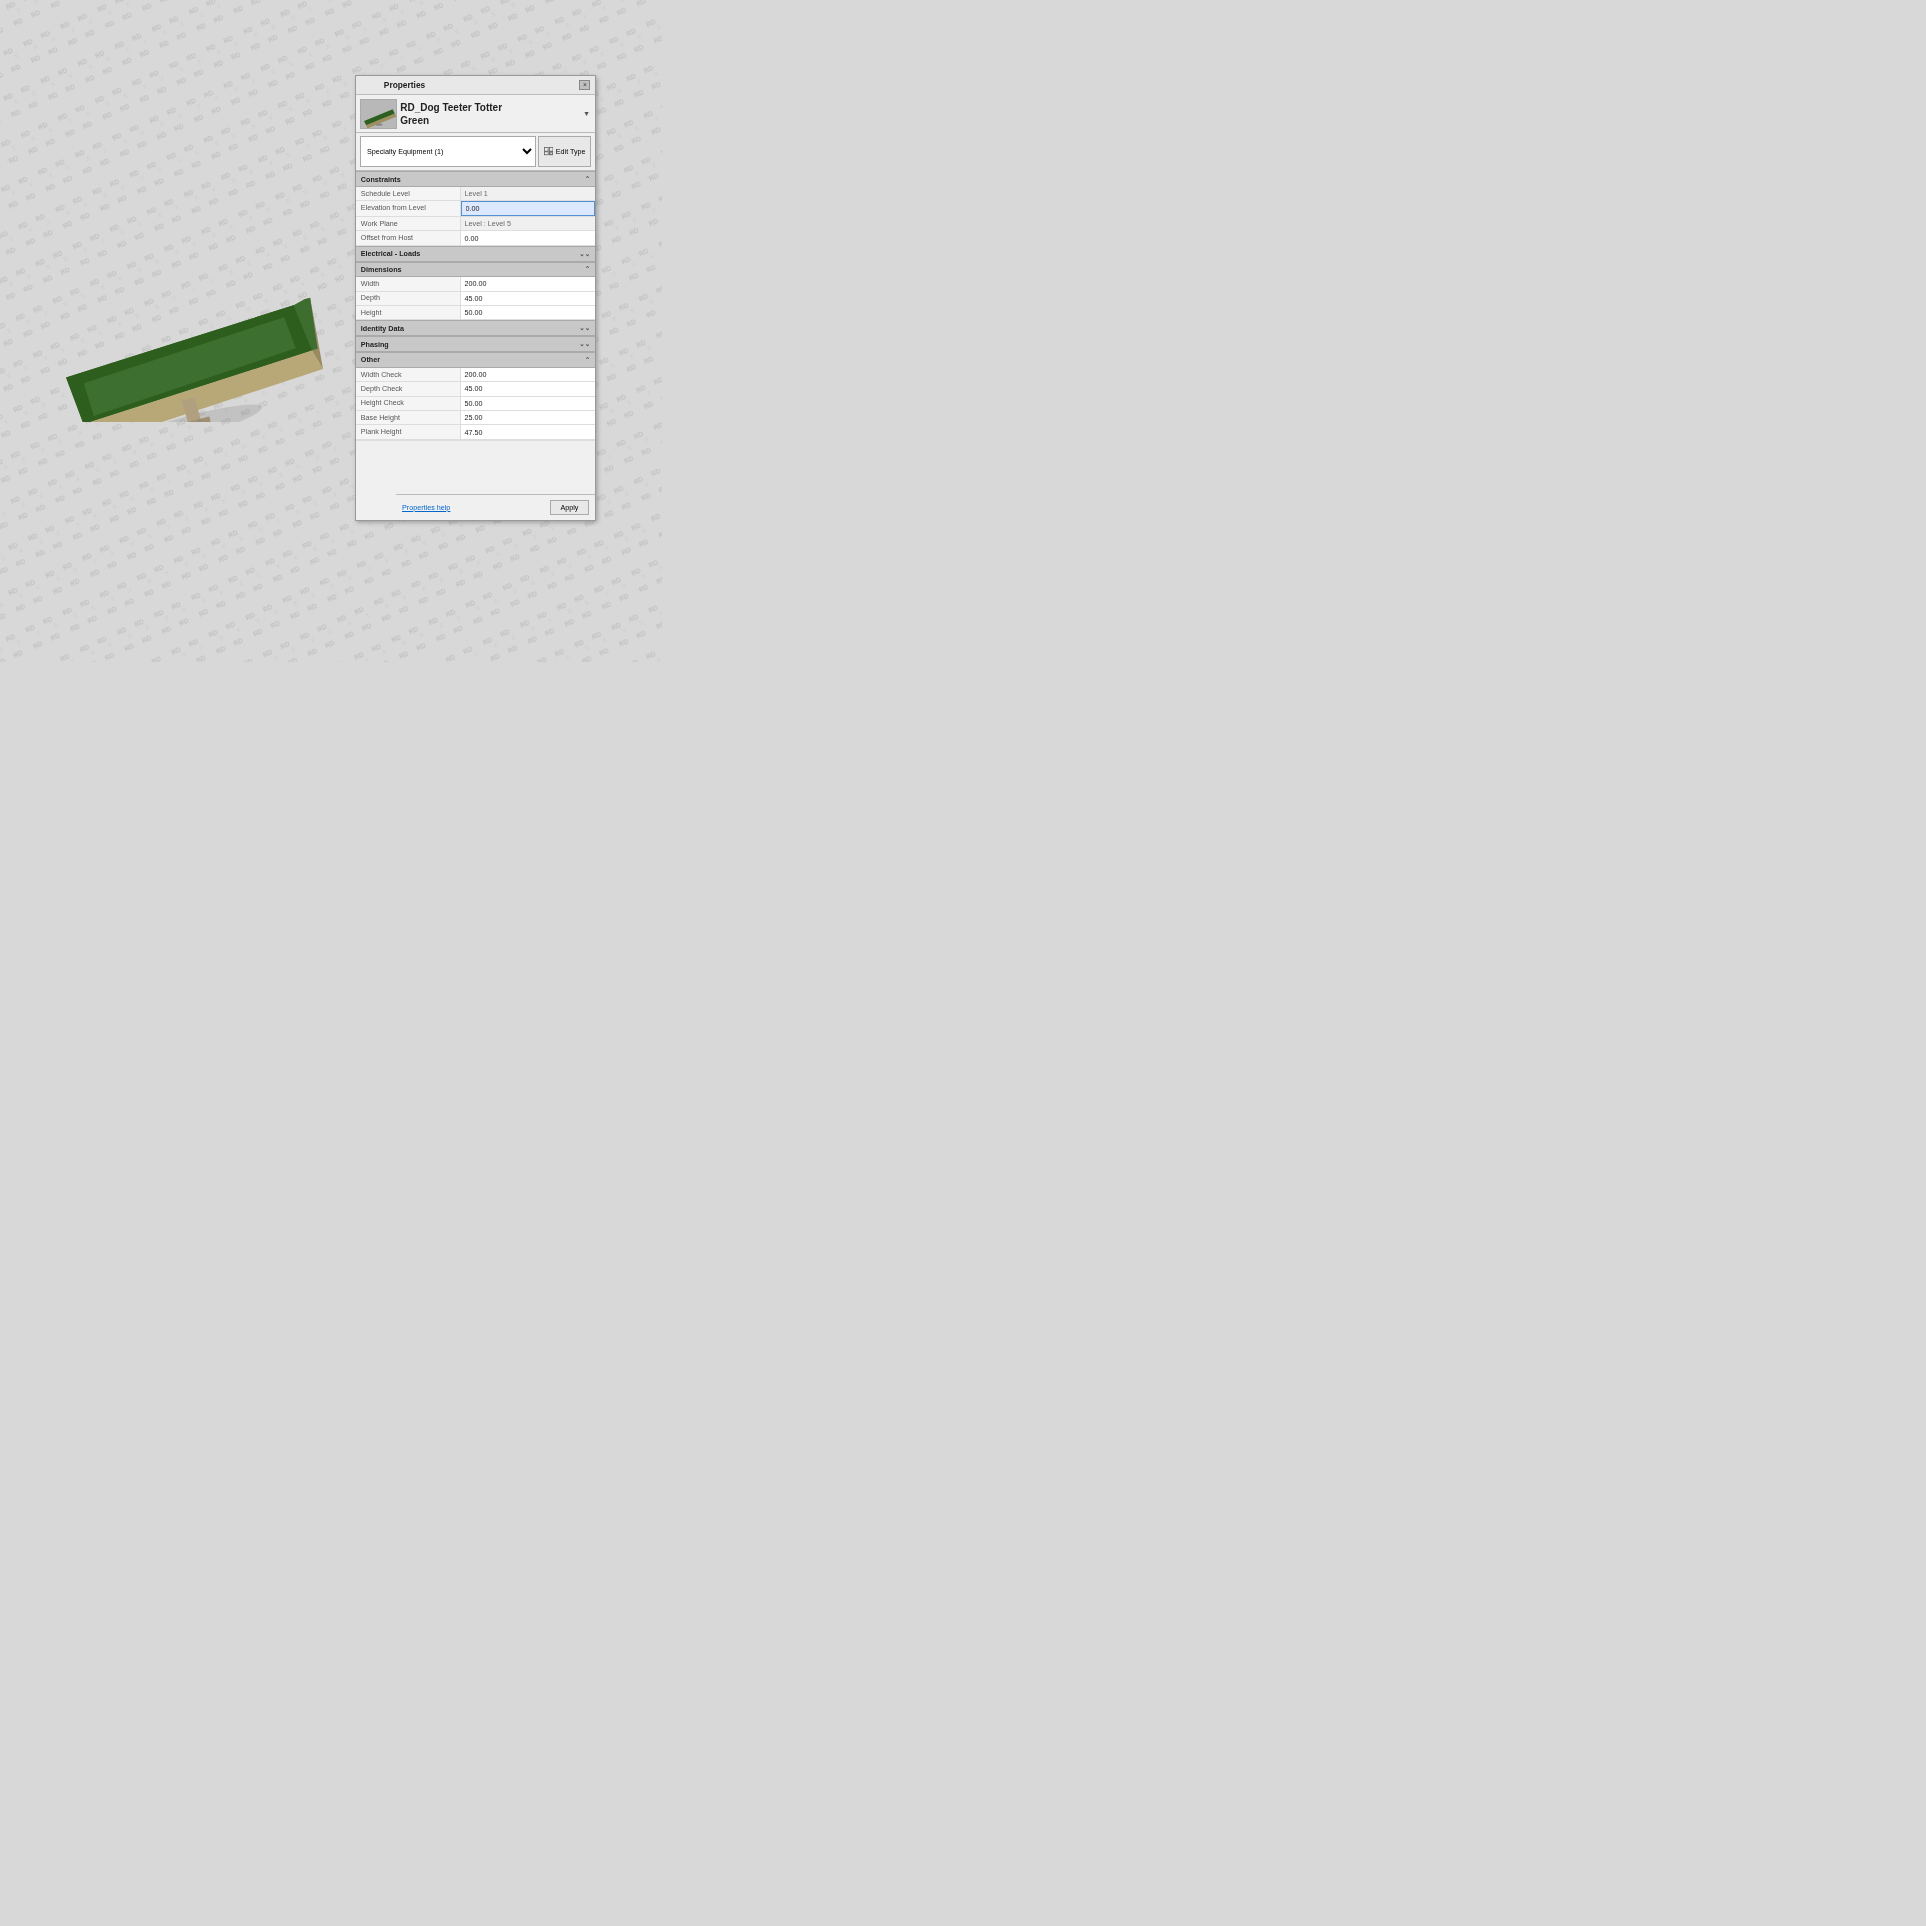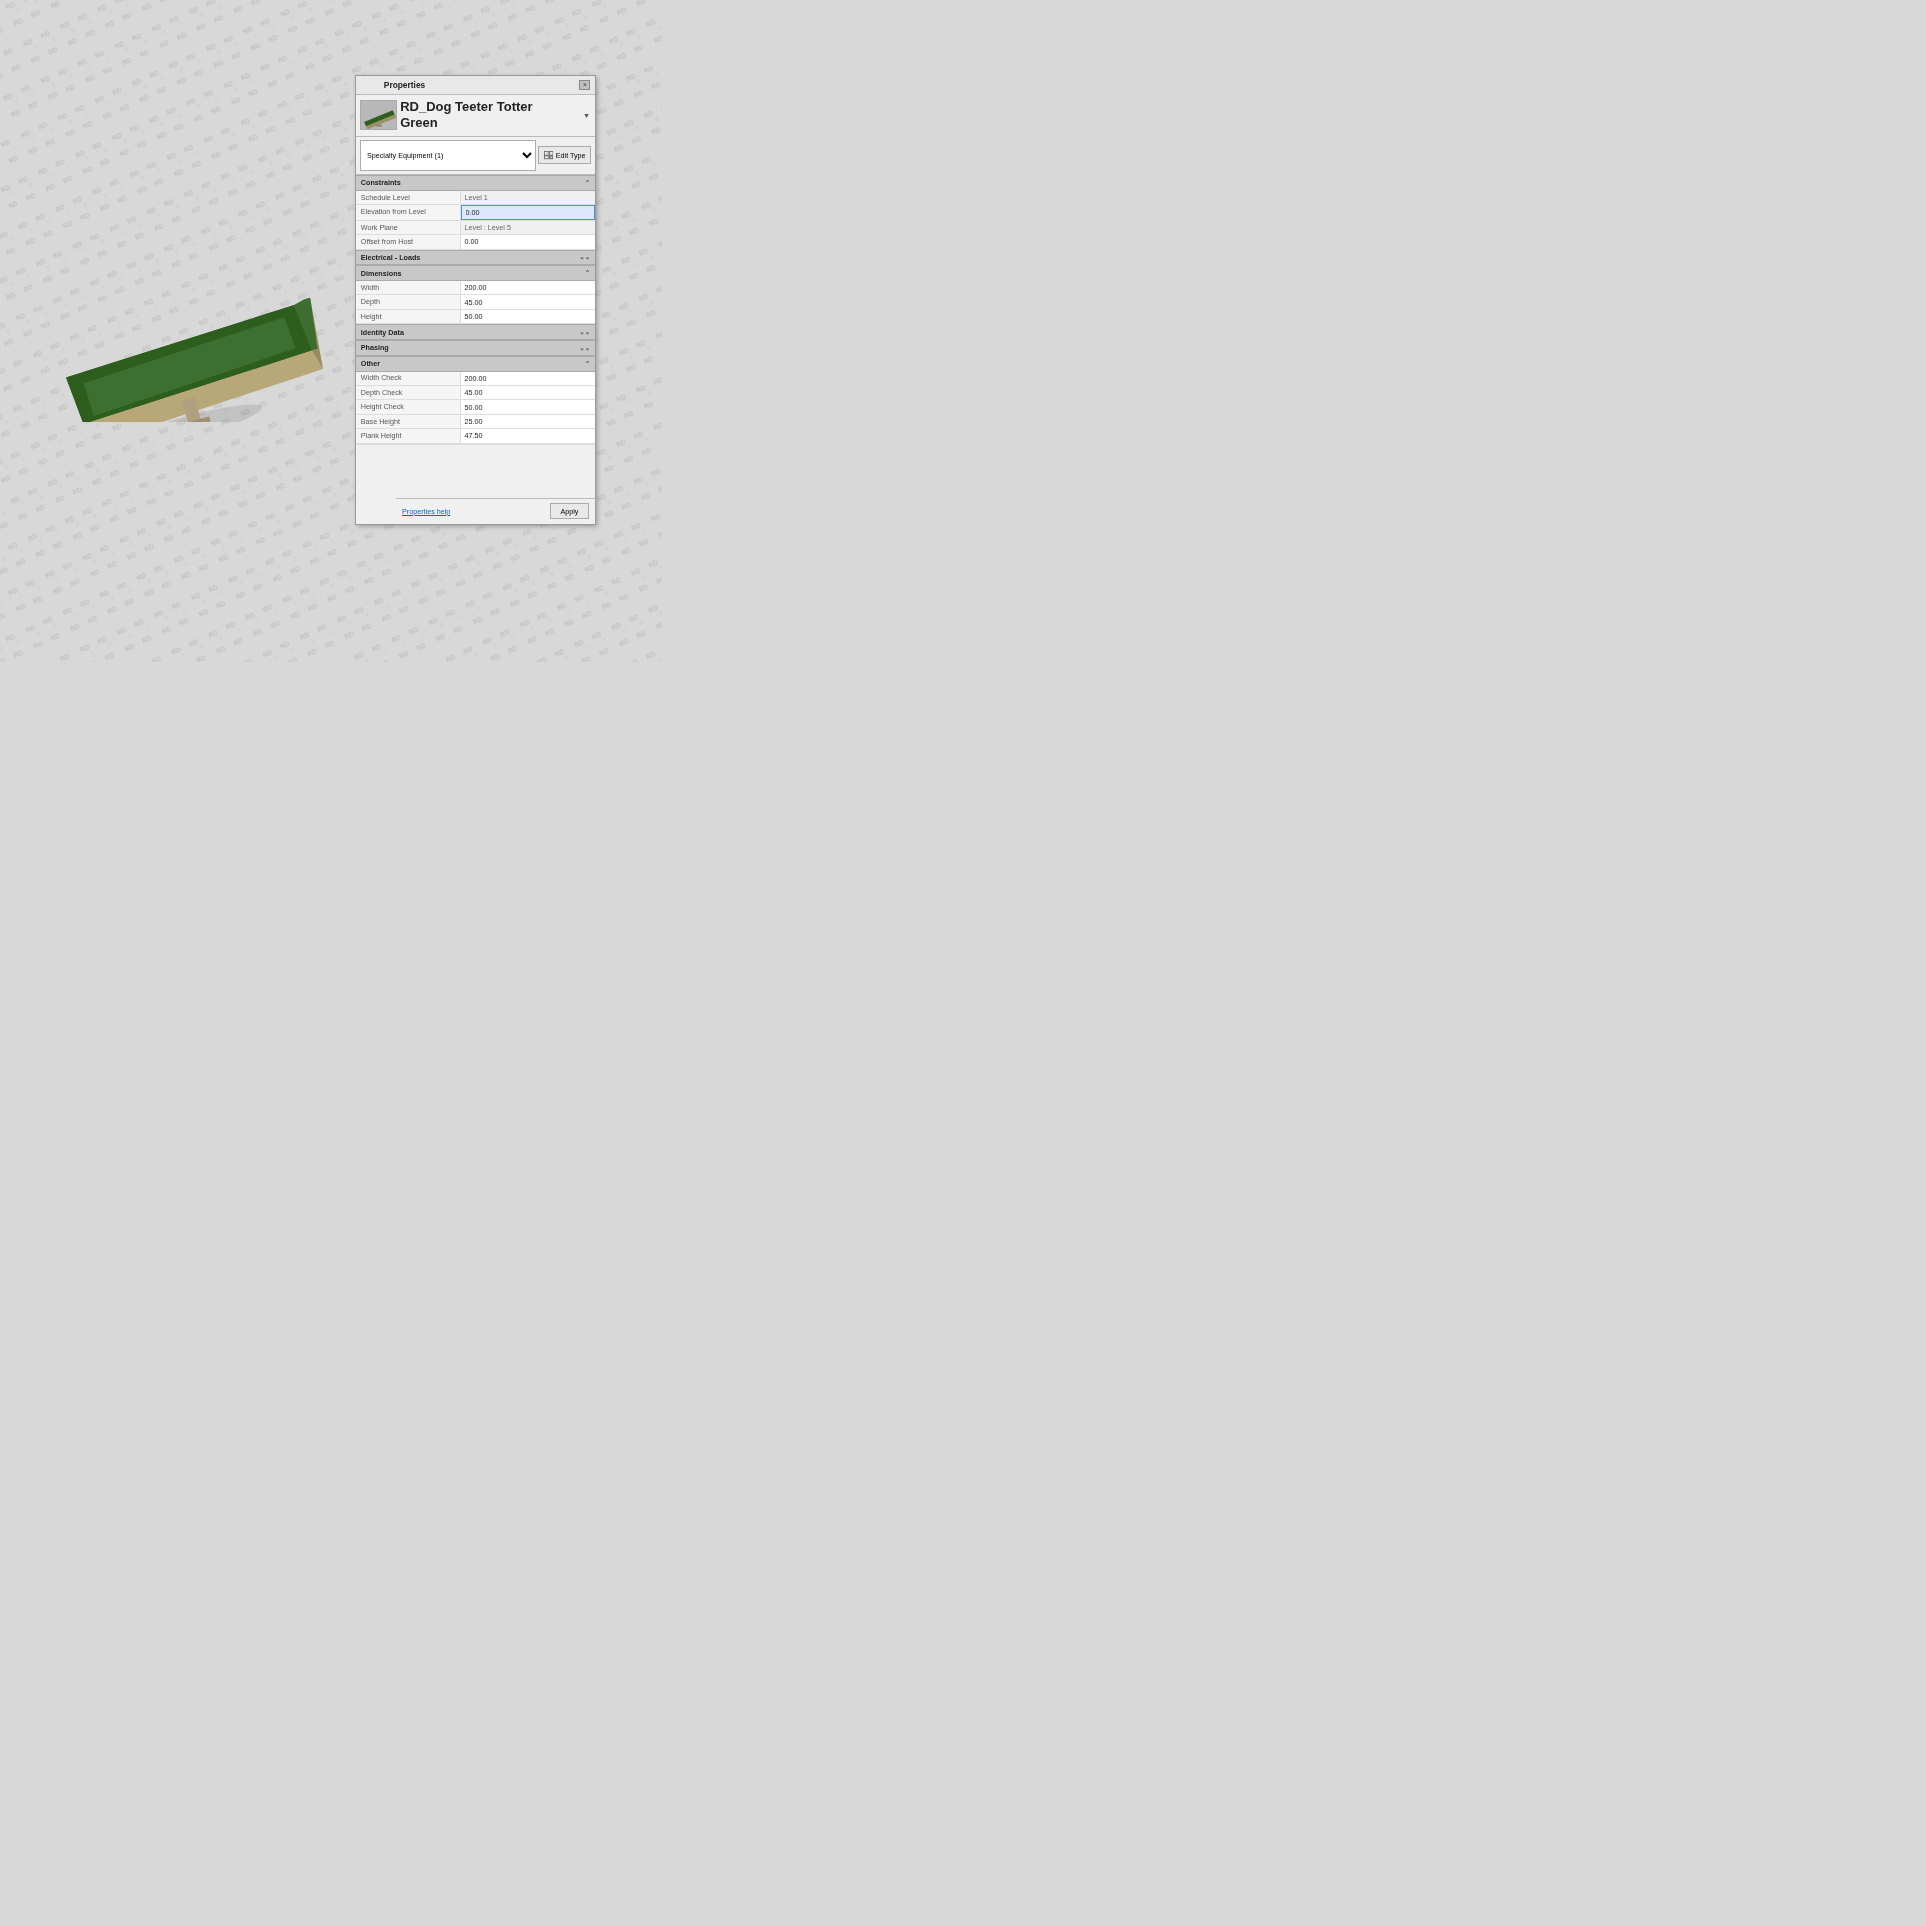--- a/index.html
+++ b/index.html
@@ -80,21 +80,21 @@
       border: 0.6px solid #aaa;
       display: flex;
       align-items: center;
       justify-content: center;
       overflow: hidden;
       flex-shrink: 0;
     }
 
     .type-name {
       flex: 1;
-      font-size: 13px;
+      font-size: 10px;
       font-weight: bold;
       color: #222;
       line-height: 1.3;
     }
 
     .type-dropdown-arrow {
       width: 9.6px;
       height: 9.6px;
       color: #555;
       font-size: 7.2px;
@@ -124,21 +124,21 @@
 
     .edit-type-btn {
       display: flex;
       align-items: center;
       gap: 2.4px;
       padding: 1.8px 4.8px;
       background: #e8e8e8;
       border: 0.6px solid #aaa;
       cursor: pointer;
       font-size: 7.2px;
-      height: 18px;
+      height: 31px;
     }
 
     .section-header {
       background: #c8c8c8;
       padding: 2.4px 4.8px;
       font-weight: bold;
       font-size: 7.2px;
       color: #222;
       display: flex;
       align-items: center;

